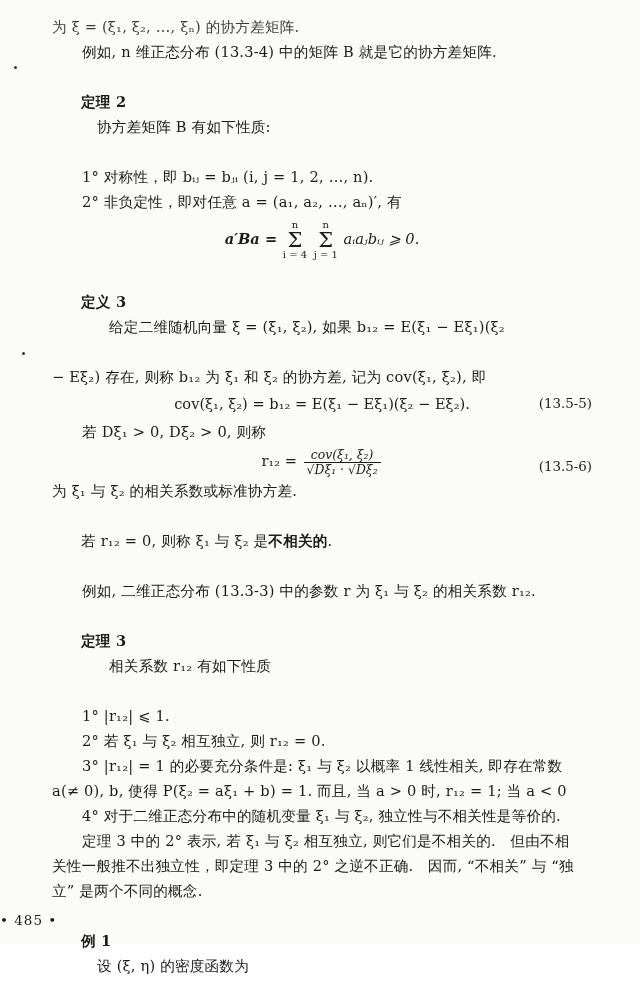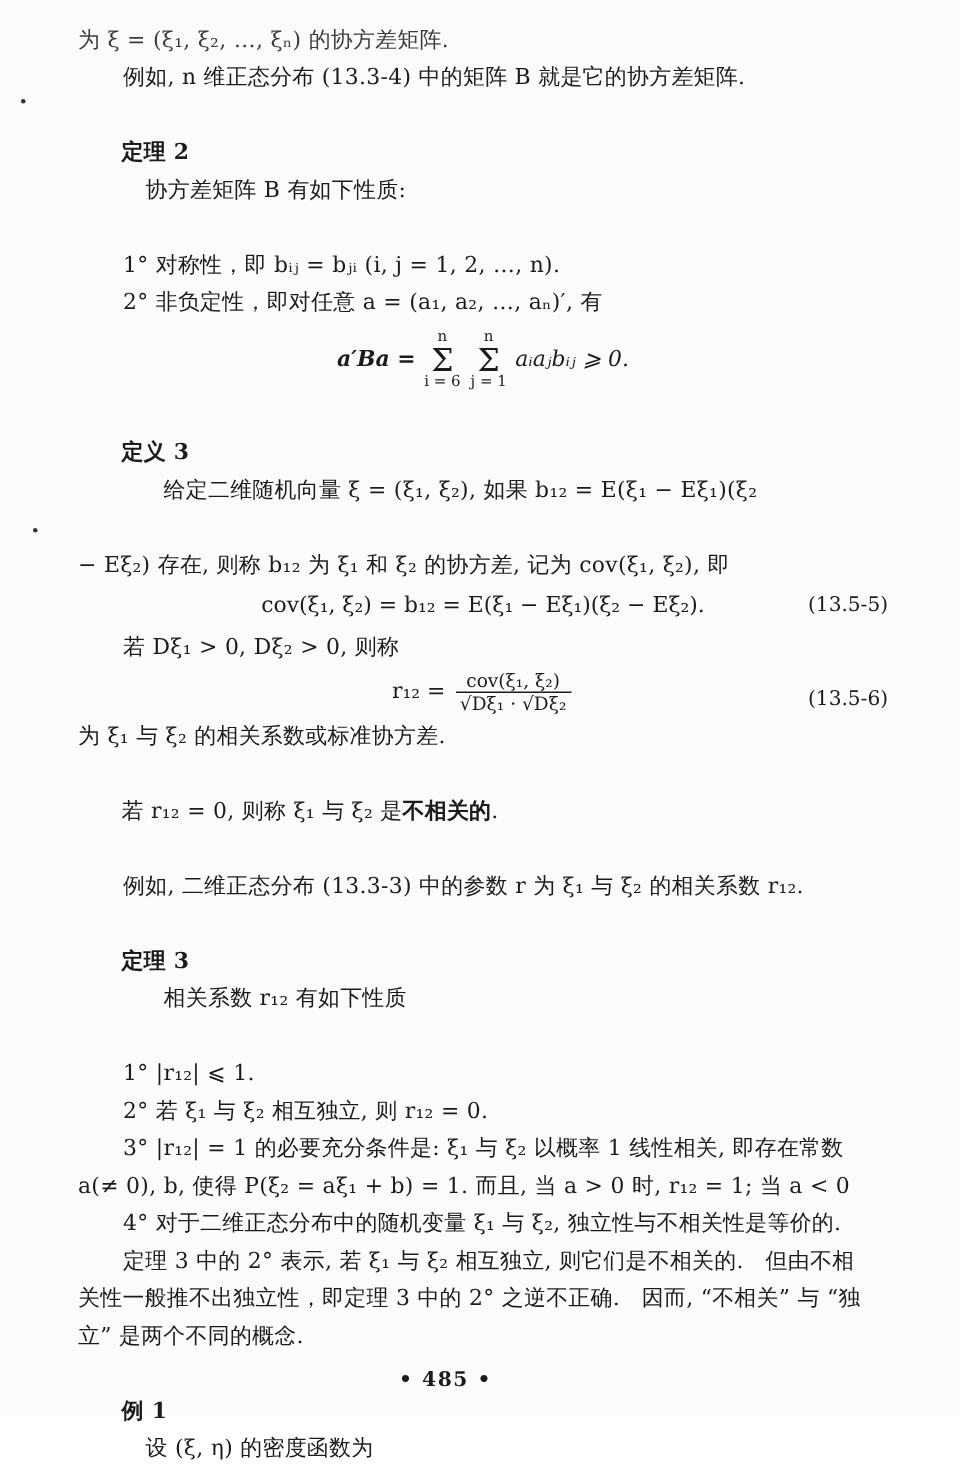--- a/index.html
+++ b/index.html
@@ -52,20 +52,21 @@
     font-size: 13.4px;
   }
   .it { font-style: italic; }
   .frac {
     display: inline-block;
     vertical-align: middle;
     text-align: center;
     font-size: 12.4px;
     line-height: 1.15;
     margin: 0 2px;
+    font-style: italic;
   }
   .frac .num {
     display: block;
     border-bottom: 1px solid #1b1b1b;
     padding: 0 3px;
   }
   .frac .den {
     display: block;
     padding: 0 3px;
   }
@@ -80,24 +81,23 @@
   .bigsum .sg {
     display: block;
     font-size: 21px;
     line-height: 0.92;
   }
   .footer {
     position: absolute;
     left: 0;
     right: 46px;
     bottom: 16px;
-    text-align: center;
+    text-align: left;
     font-size: 13.5px;
     letter-spacing: 1px;
-    font-weight: bold;
   }
   .dot-left {
     position: absolute;
     left: 14px;
     top: 66px;
     width: 3px;
     height: 3px;
     background: #333;
     border-radius: 50%;
   }
@@ -135,21 +135,21 @@
 
     <div class="line indent1">1° 对称性，即 bᵢⱼ = bⱼᵢ (i, j = 1, 2, …, n).</div>
 
     <div class="line indent1">2° 非负定性，即对任意 a = (a₁, a₂, …, aₙ)′, 有</div>
 
     <div class="eq-row" style="margin:6px 0 4px 0;">
       <span class="bold it">a′Ba =</span>
       <span class="bigsum">
         <span>n</span>
         <span class="sg">Σ</span>
-        <span>i = 6</span>
+        <span>i = 4</span>
       </span>
       <span class="bigsum">
         <span>n</span>
         <span class="sg">Σ</span>
         <span>j = 1</span>
       </span>
       <span class="it">aᵢaⱼbᵢⱼ ⩾ 0.</span>
     </div>
 
     <div class="line indent1">

